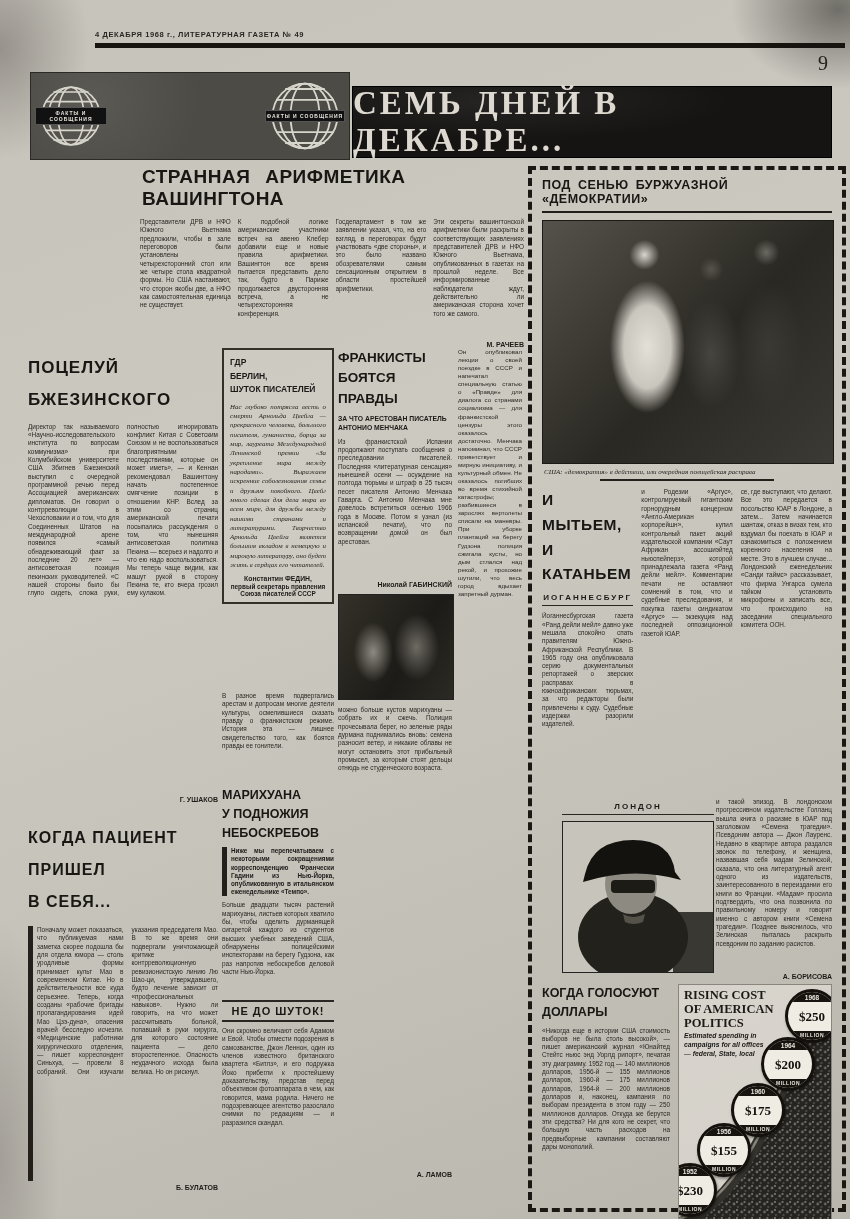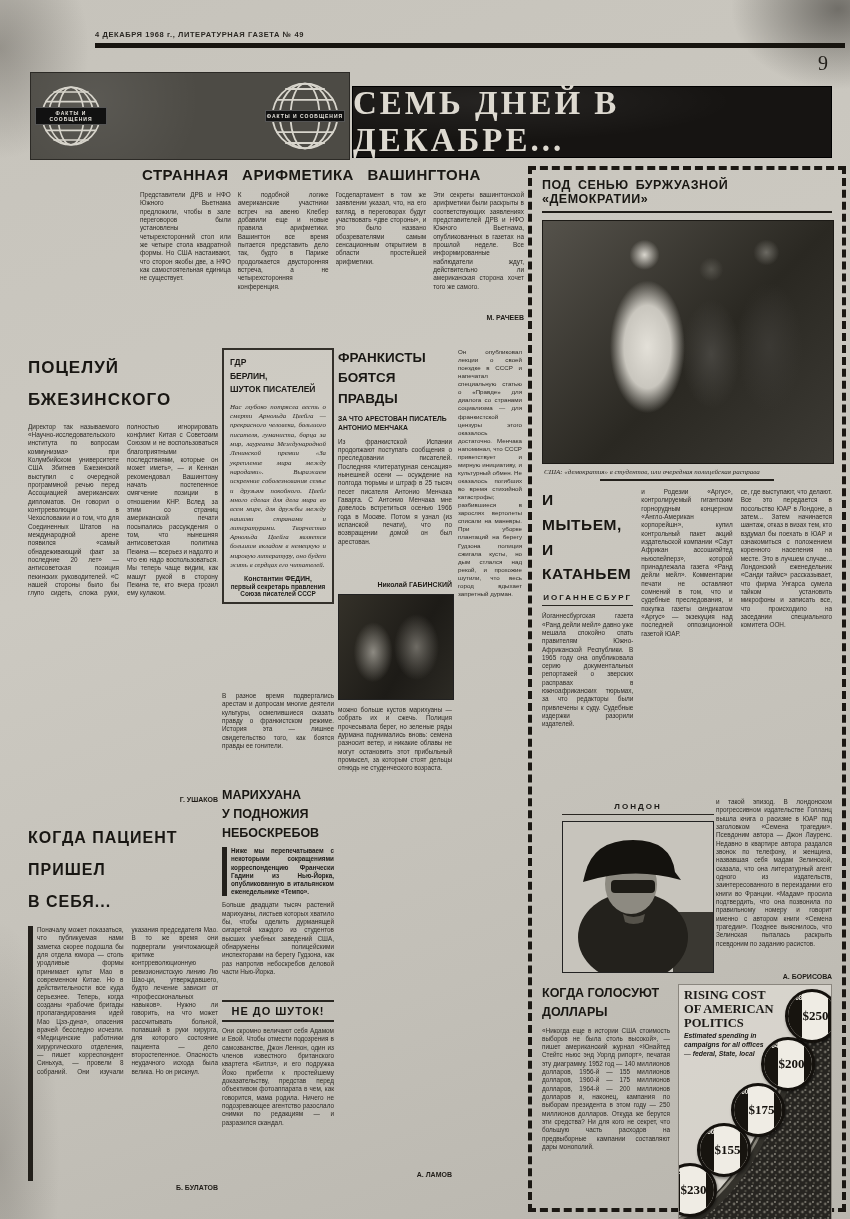--- a/index.html
+++ b/index.html
@@ -26,21 +26,21 @@
   .banner{position:absolute;left:352px;top:86px;width:478px;height:70px;background:
     radial-gradient(ellipse at 30% 20%,rgba(255,255,255,.07),transparent 50%),#161412;
     color:#ddd9d0;display:flex;align-items:center;justify-content:center;
     font-family:"Liberation Serif",serif;font-weight:bold;font-size:33px;letter-spacing:3px;border:1px solid #000;}
 
   .art-head{font-weight:bold;color:#191713;}
   .body-text{font-size:6.4px;line-height:1.3;text-align:justify;color:#2b2823;overflow:hidden;}
   .sig{font-size:7px;font-weight:bold;text-align:right;color:#1f1c17;margin-top:3px;}
 
   #arith{position:absolute;left:140px;top:166px;width:384px;}
-  #arith h1{font-size:15px;margin:0 0 8px 2px;word-spacing:9px;letter-spacing:.5px;}
+  #arith h1{font-size:19px;margin:0 0 8px 2px;word-spacing:9px;letter-spacing:.5px;}
   #arith .cols{display:flex;gap:7px;height:120px;}
   #arith .cols div{flex:1;}
 
   #brzezinski{position:absolute;left:28px;top:352px;width:190px;}
   #brzezinski h2{font-size:17px;margin:0 0 6px;line-height:1.9;letter-spacing:1px;}
   #brzezinski .bt{column-count:2;column-gap:8px;height:370px;}
 
   #patient{position:absolute;left:28px;top:822px;width:190px;}
   #patient h2{font-size:16px;margin:0 0 8px;line-height:2.0;letter-spacing:1px;}
   #patient .bt{column-count:2;column-gap:8px;height:255px;}
@@ -95,21 +95,21 @@
   #photo-london{width:150px;height:150px;border:1px solid #222;display:block;}
   #london-row .tx{flex:1;display:flex;flex-direction:column;}
   #dollars{display:flex;gap:8px;margin-top:4px;height:252px;}
   #dollars .lft{flex:0 0 128px;}
   #dollars h3{font-size:12.5px;margin:0 0 5px;line-height:1.5;}
   #dollars .bt{height:200px;}
   #chart{position:relative;flex:1;background:rgba(235,232,224,.55);border:1px solid #8a867e;overflow:hidden;}
   #chart .ttl{font-family:"Liberation Serif",serif;font-weight:bold;font-size:12.5px;line-height:1.1;margin:4px 0 2px 5px;width:95px;}
   #chart .sub{font-size:6.8px;font-weight:bold;font-style:italic;margin:2px 0 0 5px;width:80px;line-height:1.3;}
   #chart svg.curve{position:absolute;left:0;top:0;width:100%;height:100%;}
-  .badge{position:absolute;width:48px;height:48px;border-radius:50%;border:3px solid #14110d;background:#efece4;overflow:hidden;display:flex;flex-direction:row;box-shadow:1px 2px 3px rgba(0,0,0,.4);}
+  .badge{position:absolute;width:48px;height:48px;border-radius:50%;border:3px solid #14110d;background:#efece4;overflow:hidden;display:flex;flex-direction:column;box-shadow:1px 2px 3px rgba(0,0,0,.4);}
   .badge .yr{background:#17140f;color:#e8e5dd;font-size:6.5px;font-weight:bold;text-align:center;padding:2px 0 1px;}
   .badge .val{flex:1;display:flex;align-items:center;justify-content:center;font-family:"Liberation Serif",serif;font-weight:bold;font-size:13px;color:#14110d;}
   .badge .un{background:#17140f;color:#e8e5dd;font-size:5px;font-weight:bold;text-align:center;padding:1px 0 2px;letter-spacing:.5px;}
 </style>
 </head>
 <body>
 
 <div class="page">
   <div class="stain tr"></div>
   <div class="stain tl"></div>
@@ -207,21 +207,21 @@
     <div class="sig">Николай ГАБИНСКИЙ</div>
   </div>
   <div id="photo-mid"></div>
   <div id="francocont" class="body-text">можно больше кустов марихуаны — собрать их и сжечь. Полиция прочесывала берег, но зеленые ряды дурмана поднимались вновь: семена разносит ветер, и никакие облавы не могут остановить этот прибыльный промысел, за которым стоят дельцы отнюдь не студенческого возраста.</div>
   <div id="lamov" class="sig">А. ЛАМОВ</div>
   <div id="sidecol" class="body-text">Он опубликовал лекции о своей поездке в СССР и напечатал специальную статью о «Правде» для диалога со странами социализма — для франкистской цензуры этого оказалось достаточно. Менчака напоминал, что СССР приветствует и мирную инициативу, и культурный обмен. Не оказалось погибших во время стихийной катастрофы; разбившиеся в зарослях вертолеты списали на маневры. При уборке плантаций на берегу Гудзона полиция сжигала кусты, но дым стлался над рекой, и прохожие шутили, что весь город вдыхает запретный дурман.</div>
 
   <div id="rightzone">
     <h2 class="main art-head">ПОД СЕНЬЮ БУРЖУАЗНОЙ «ДЕМОКРАТИИ»</h2>
     <div id="photo-police"></div>
-    <div class="caption">США: «демократия» в студентов, или очередная полицейская расправа</div>
+    <div class="caption">США: «демократия» в действии, или очередная полицейская расправа</div>
     <div class="midrule"></div>
 
     <div id="myt">
       <div class="c">
         <h2 class="art-head">
           <span>И МЫТЬЕМ,</span><br>
           <span>И КАТАНЬЕМ</span>
         </h2>
         <div class="cityhead">ИОГАННЕСБУРГ</div>
         <div class="body-text" style="height:185px">Йоганнесбургская газета «Ранд дейли мейл» давно уже мешала спокойно спать правителям Южно-Африканской Республики. В 1965 году она опубликовала серию документальных репортажей о зверских расправах в южноафриканских тюрьмах, за что редакторы были привлечены к суду. Судебные издержки разорили издателей.</div>

